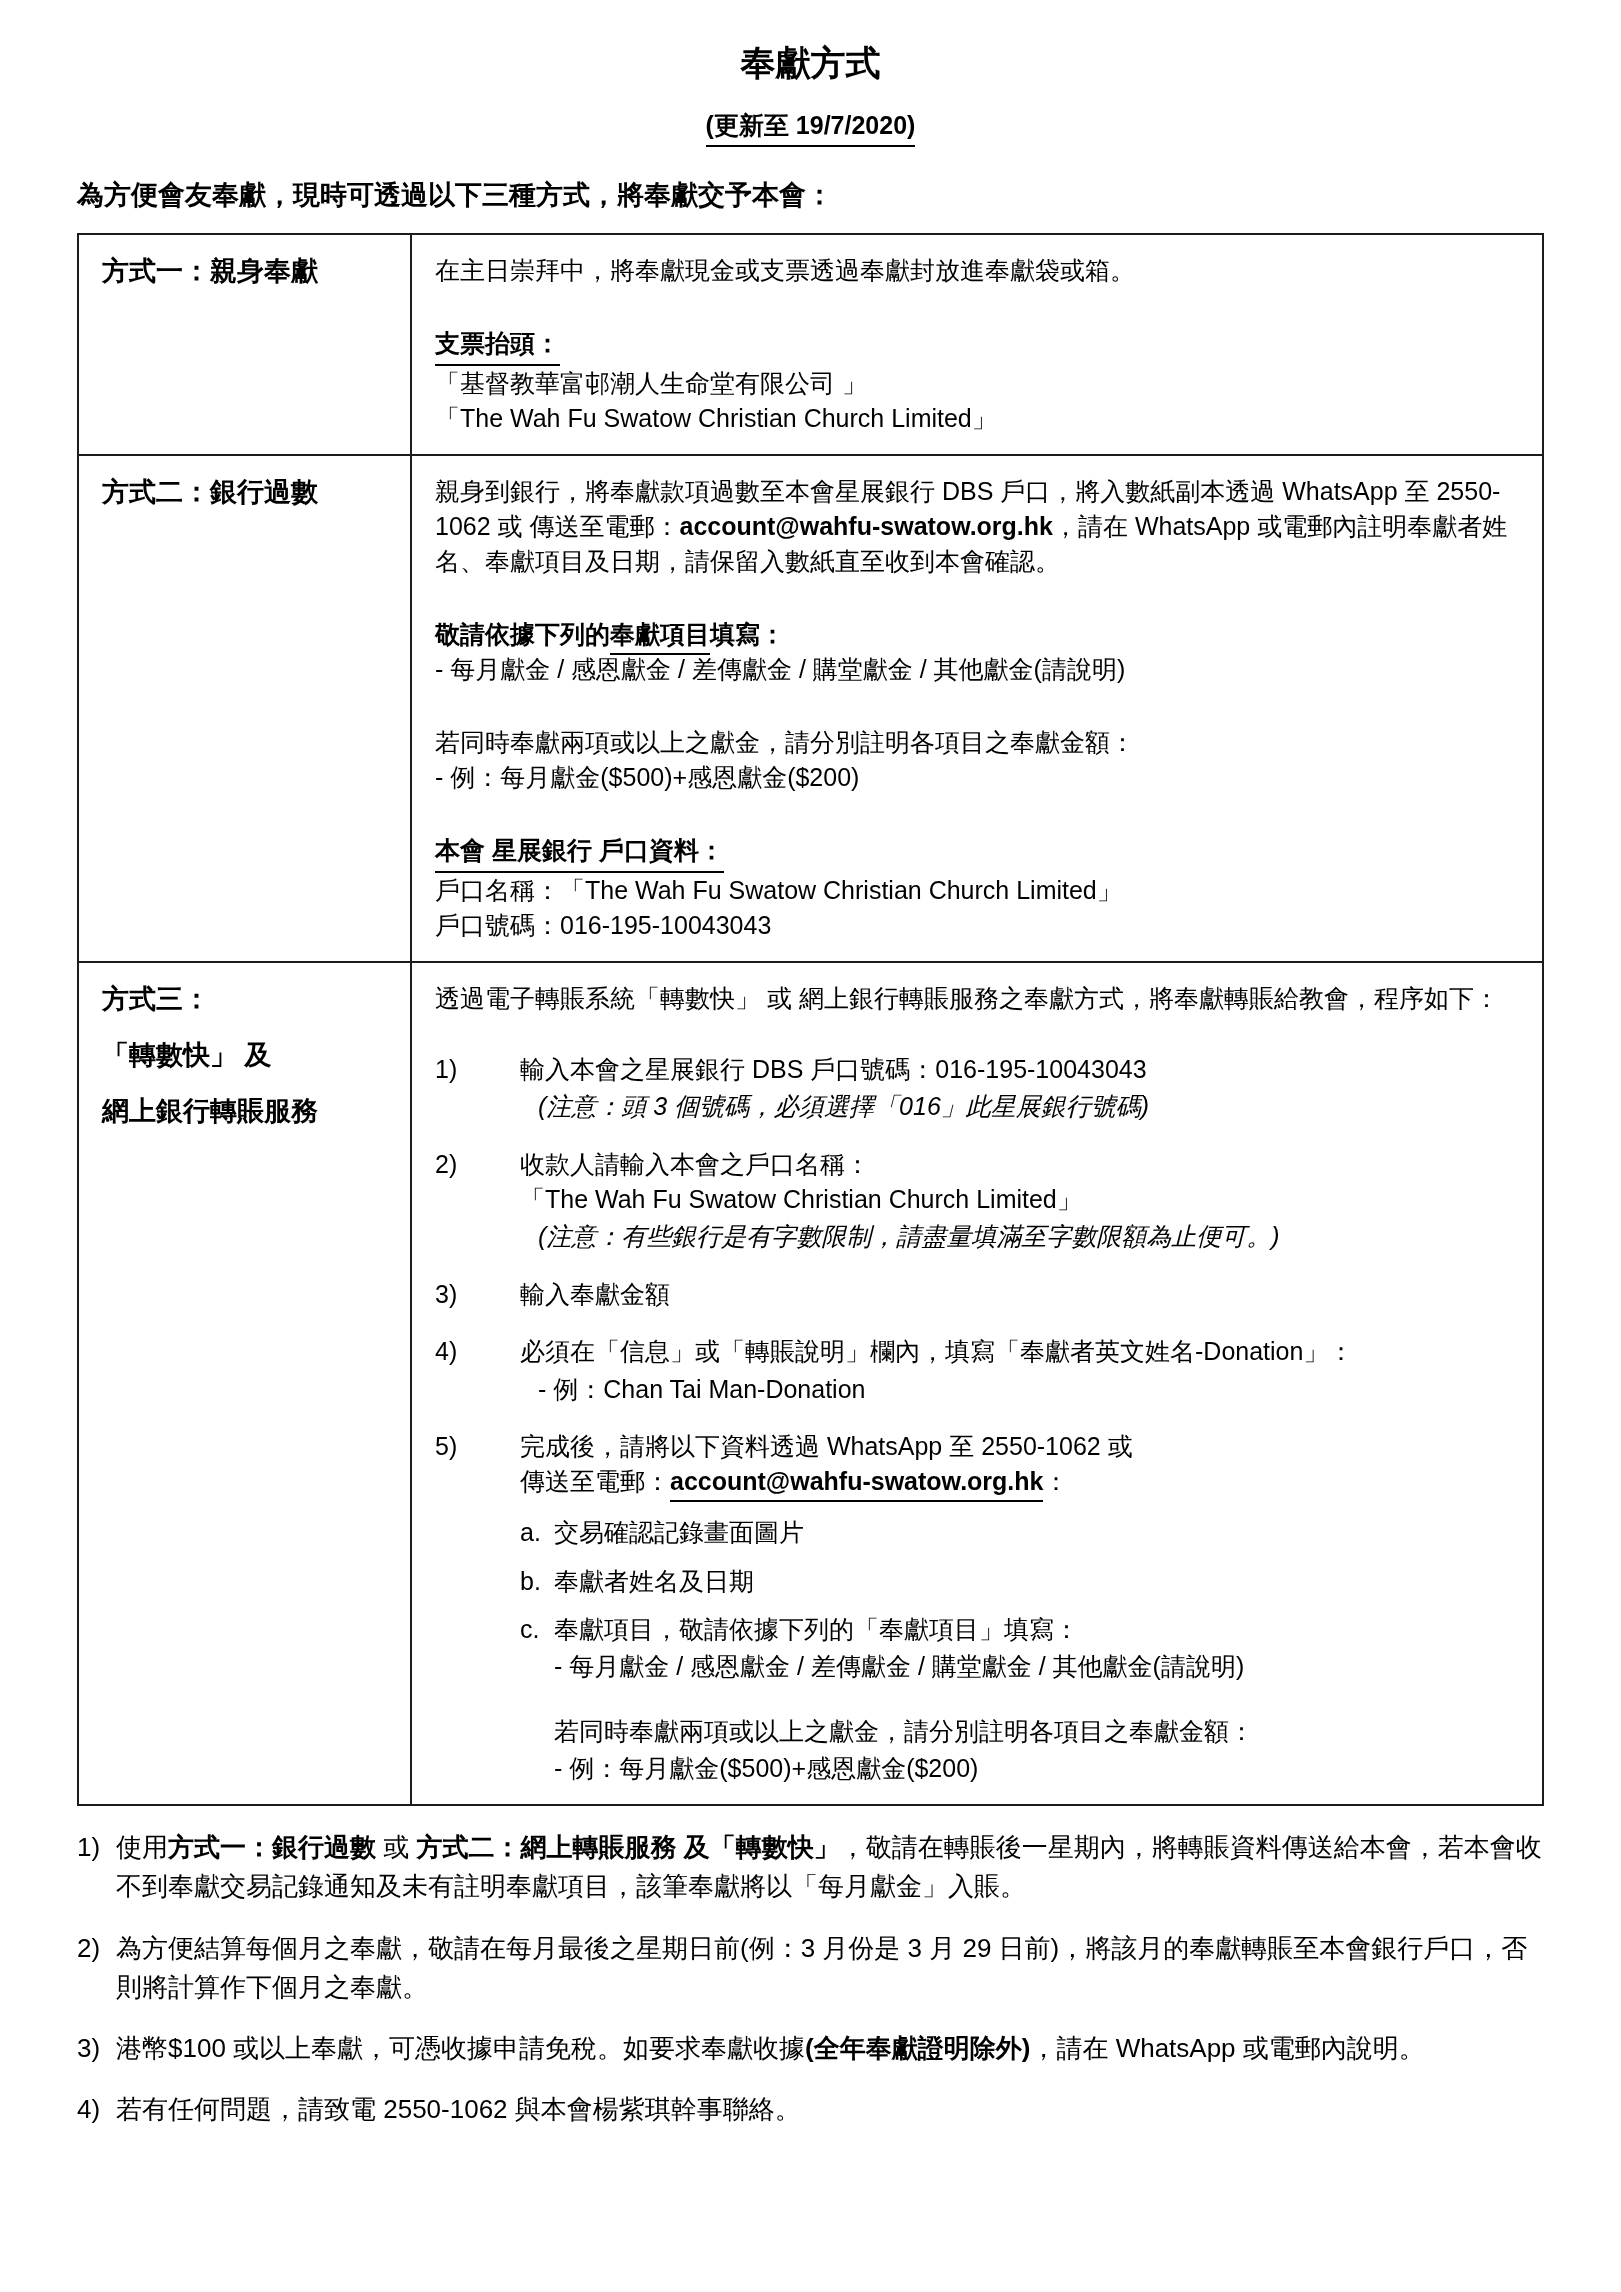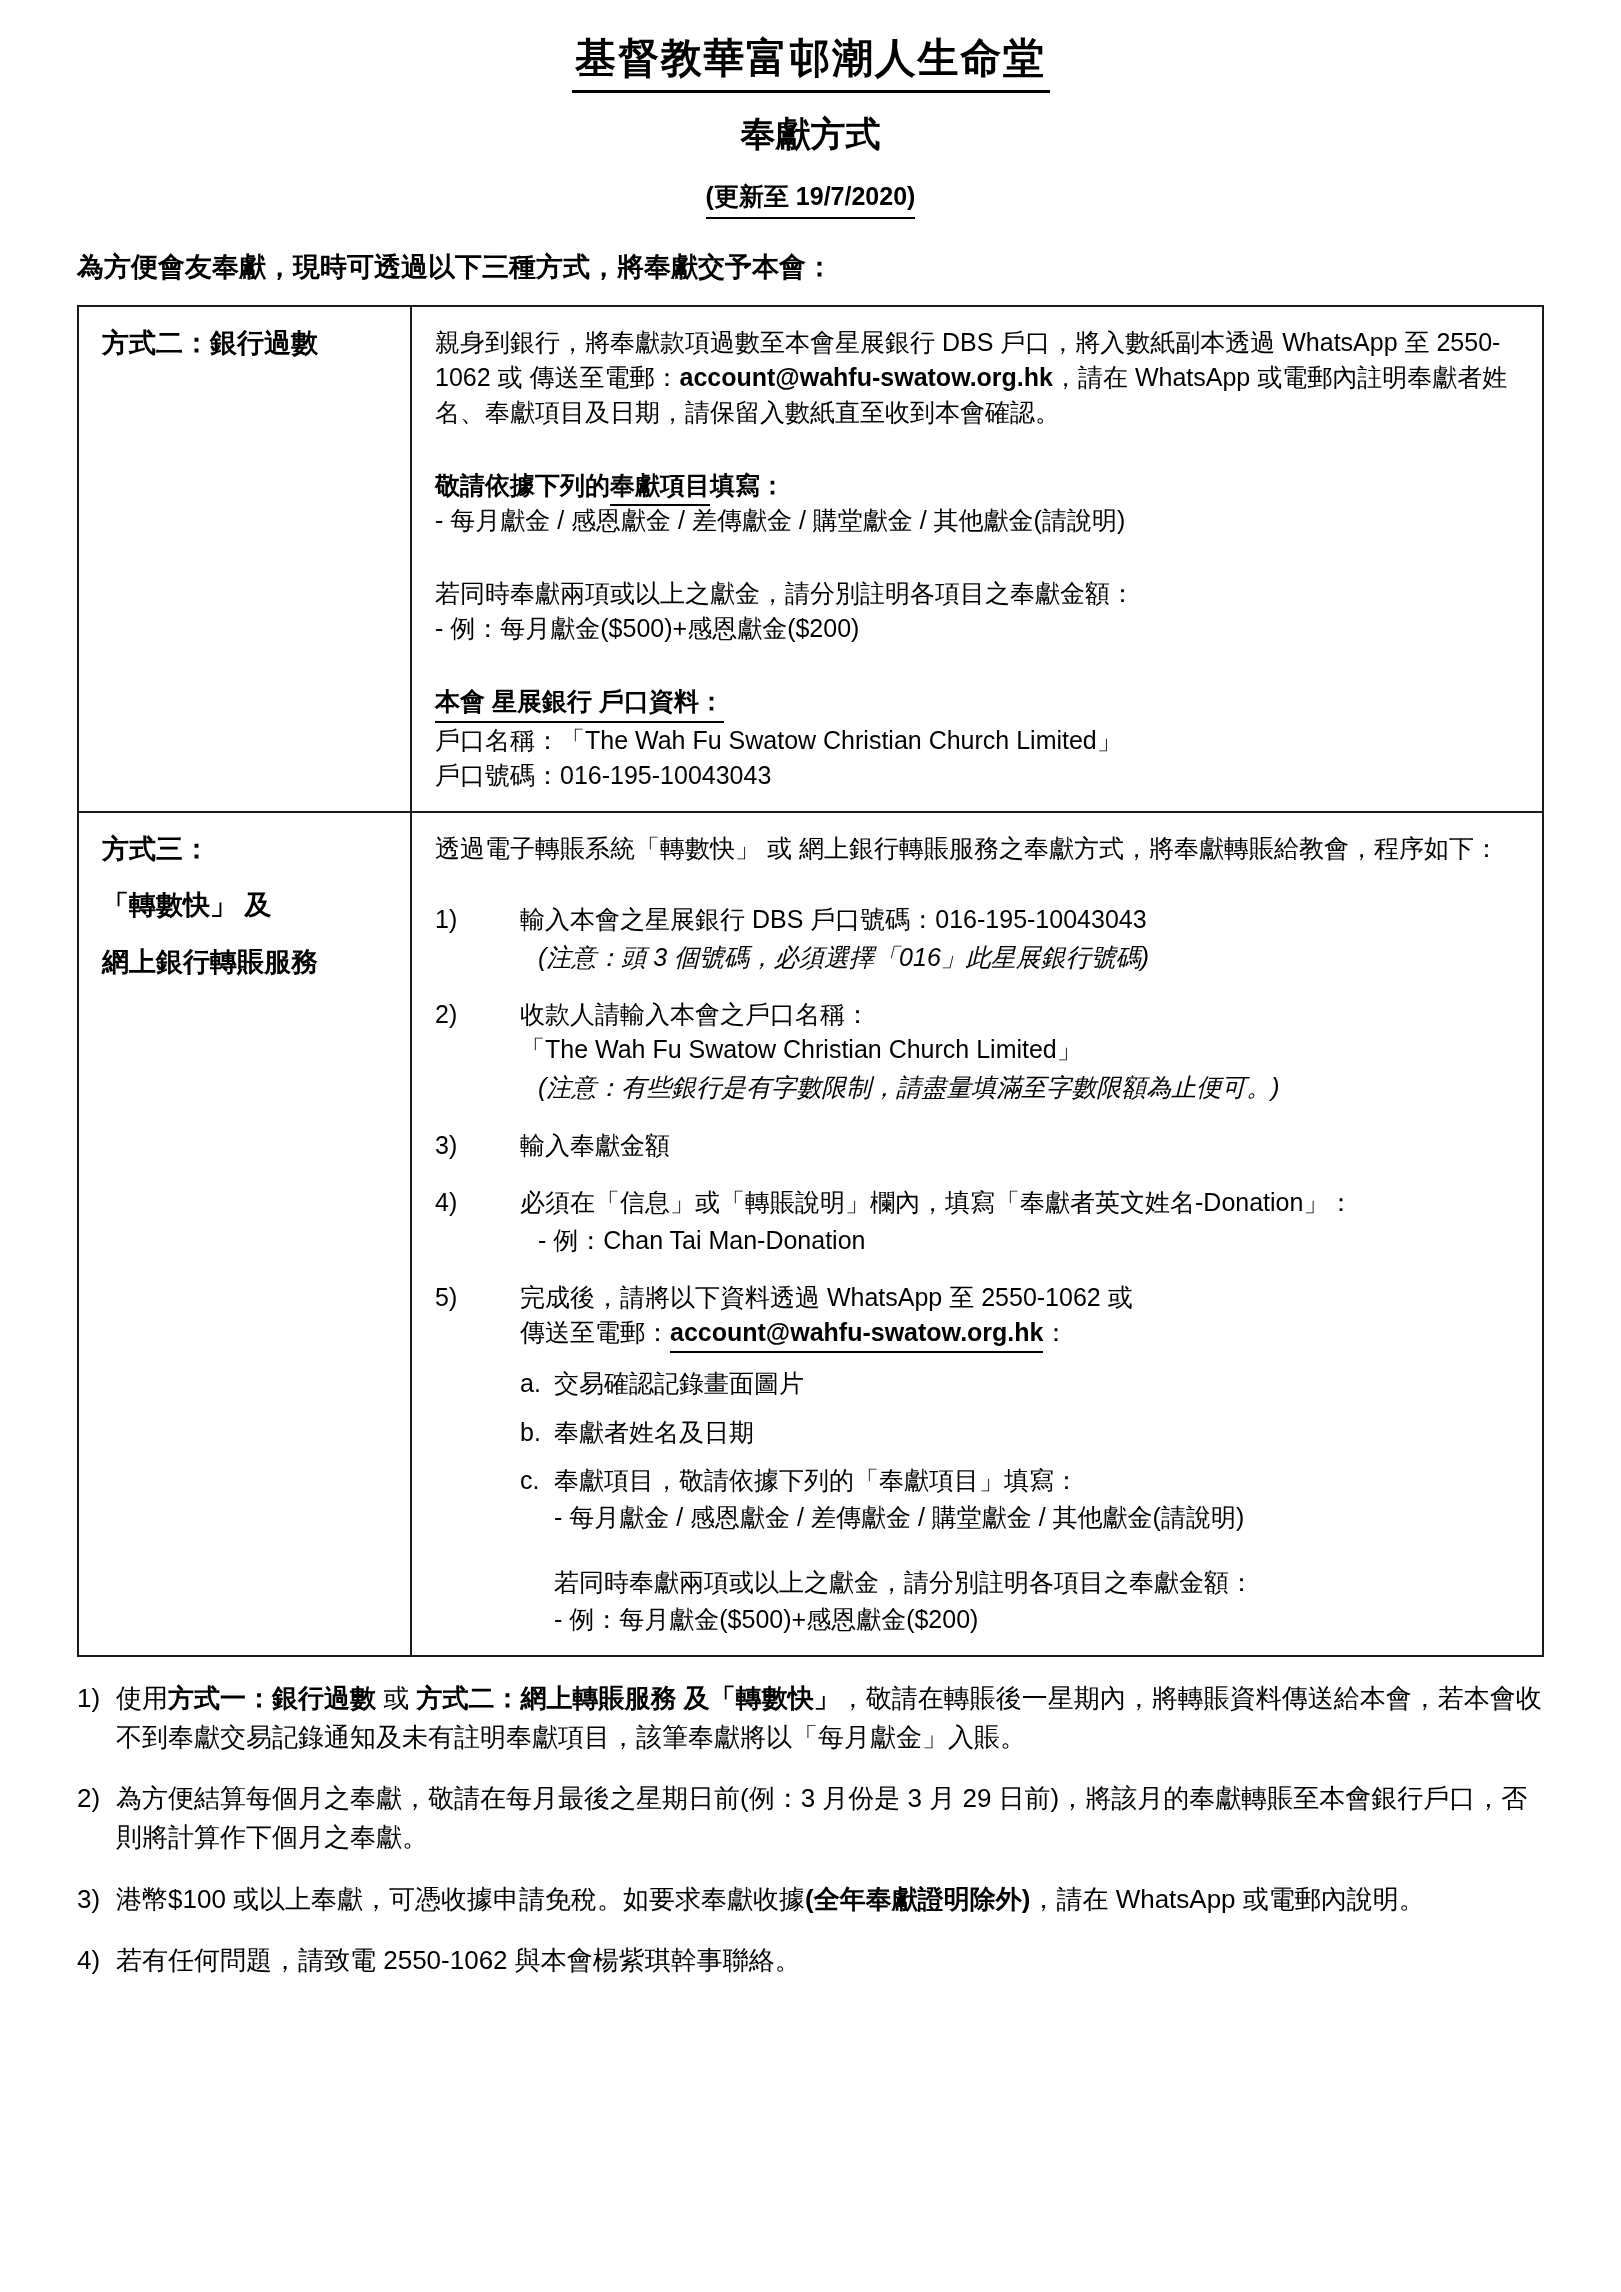--- a/index.html
+++ b/index.html
@@ -57,31 +57,39 @@
   .notes-heading .head-u{border-bottom-width:2.7px;}
   .note{display:flex;margin-top:22.4px;}
   .note .num{flex:0 0 39px;}
   .note .body{flex:1;}
 </style>
 </head>
 <body>
 
 <div class="page">
 
-  <div class="title-row">
-    <h1 class="doc-title">基督教華富邨潮人生命堂</h1>
-  </div>
   <div class="subtitle-row">
     <h2 class="doc-subtitle"><span class="main">奉獻方式</span><span class="note">(更新至 19/7/2020)</span></h2>
   </div>
   <p class="intro">為方便會友奉獻，現時可透過以下三種方式，將奉獻交予本會：</p>
 
   <table class="methods">
 
     <tbody>
+        <tr class="r1">
+      <td class="label">
+        <span class="line">方式一：親身奉獻</span>
+      </td>
+      <td>
+        <p class="p">在主日崇拜中，將奉獻現金或支票透過奉獻封放進奉獻袋或箱。</p>
+        <p class="p gap"><span class="head-u">支票抬頭：</span></p>
+        <p class="p">「基督教華富邨潮人生命堂有限公司 」</p>
+        <p class="p">「The Wah Fu Swatow Christian Church Limited」</p>
+      </td>
+    </tr>
 
     <tr class="r2">
       <td class="label">
         <span class="line">方式二：銀行過數</span>
       </td>
       <td>
         <p class="p"><span>親身到銀行，將奉獻款項過數至本會星展銀行 DBS 戶口，將入數紙副本透過 WhatsApp 至 2550-1062 或 傳送至電郵：</span><span class="b">account@wahfu-swatow.org.hk</span><span>，請在 WhatsApp 或電郵內註明奉獻者姓名、奉獻項目及日期，請保留入數紙直至收到本會確認。</span></p>
         <p class="p gap b"><span>敬請依據下列的</span><span class="u-part">奉獻項目</span><span>填寫：</span></p>
         <p class="p">- 每月獻金 / 感恩獻金 / 差傳獻金 / 購堂獻金 / 其他獻金(請說明)</p>
         <p class="p gap">若同時奉獻兩項或以上之獻金，請分別註明各項目之奉獻金額：</p>

